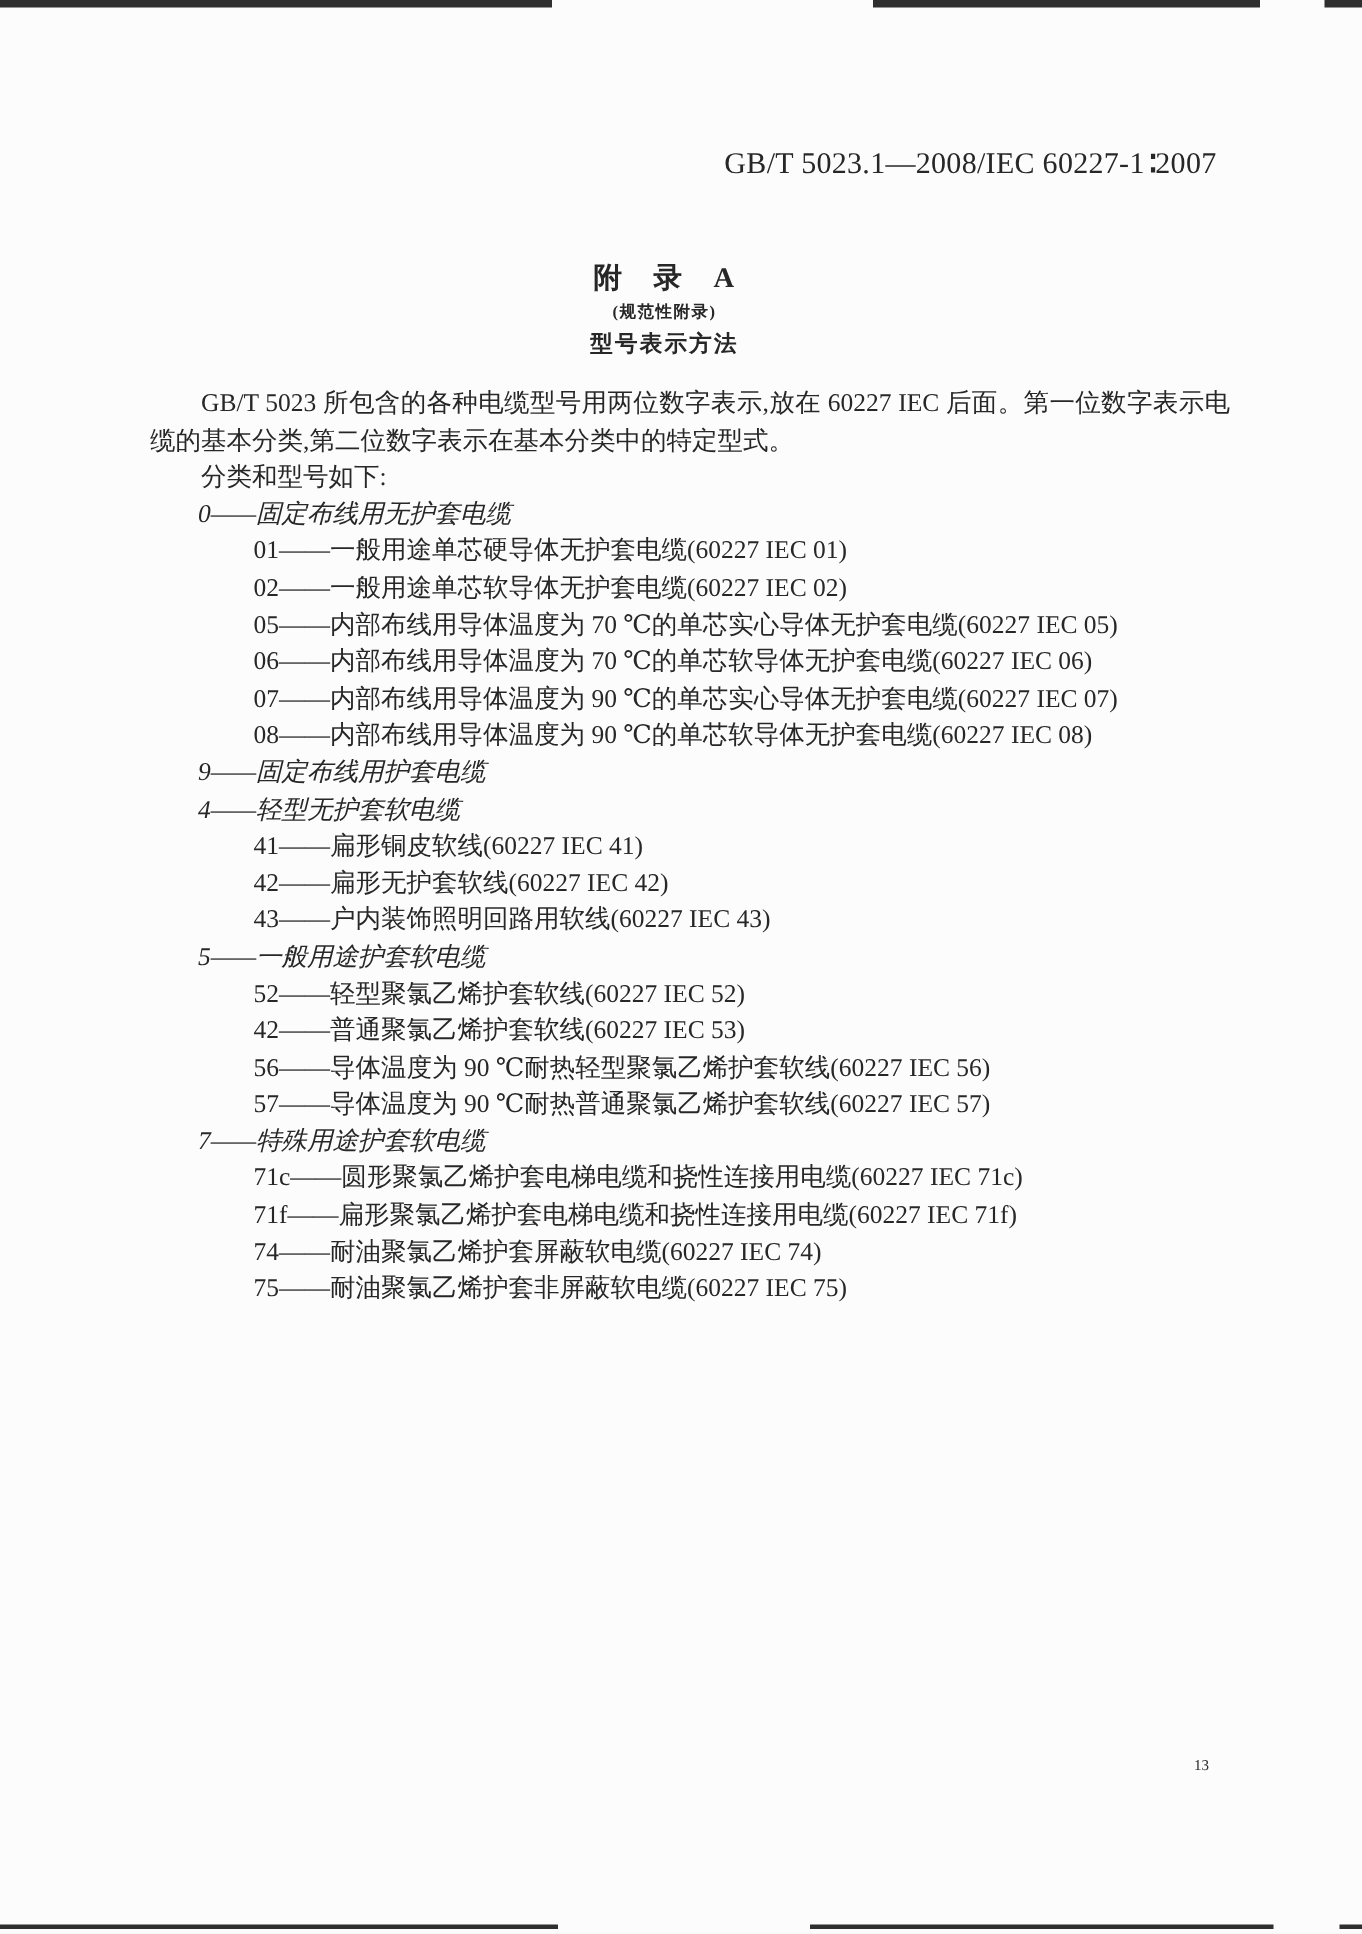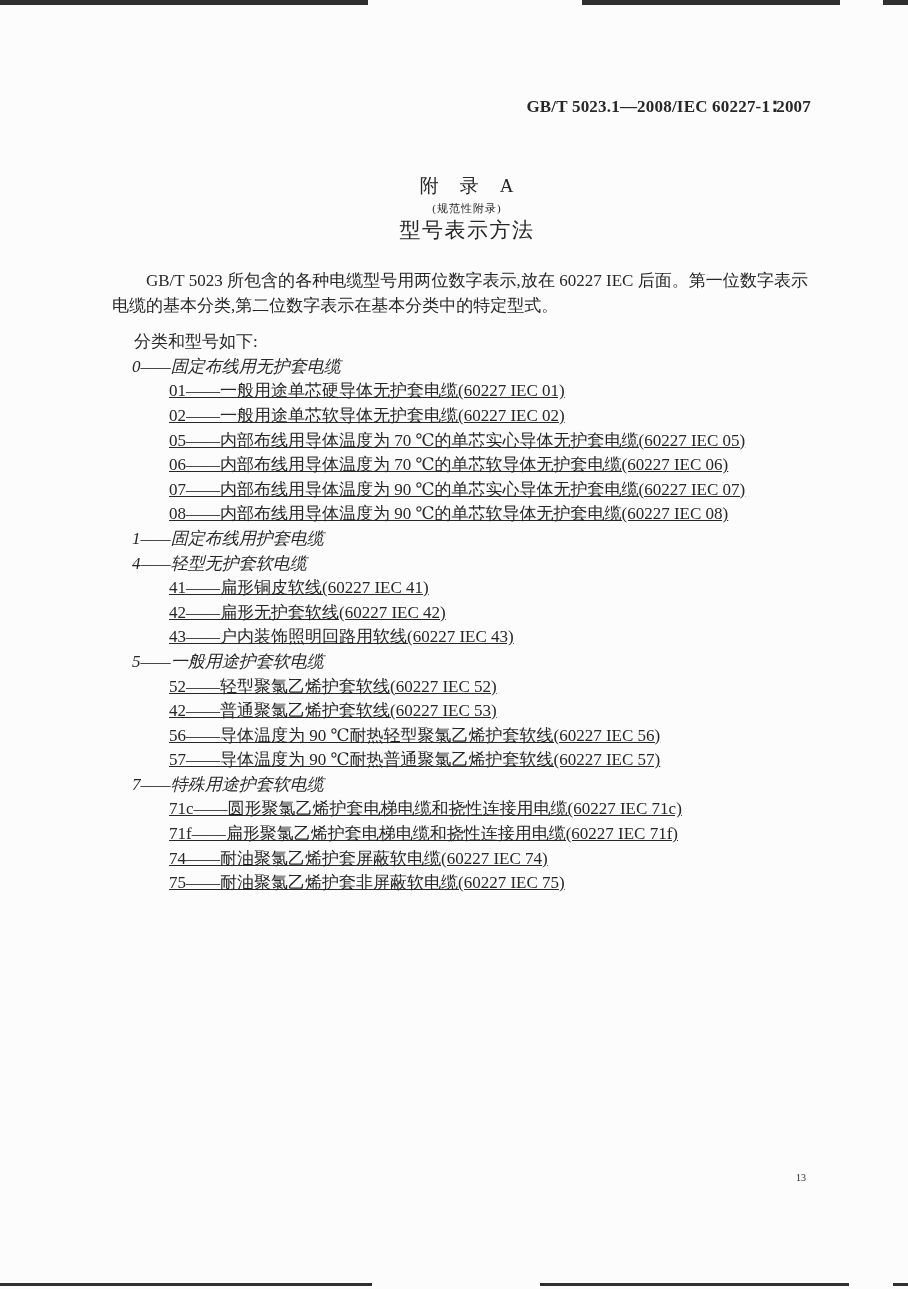--- a/index.html
+++ b/index.html
@@ -20,48 +20,48 @@
   .bar.t1 { top: 0; left: 0;   width: 368px; height: 5px; }
   .bar.t2 { top: 0; left: 582px; width: 258px; height: 5px; }
   .bar.t3 { top: 0; left: 883px; width: 25px; height: 5px; }
   .bar.b1 { top: 1283px; left: 0;   width: 372px; height: 3px; }
   .bar.b2 { top: 1283px; left: 540px; width: 309px; height: 3px; }
   .bar.b3 { top: 1283px; left: 893px; width: 15px; height: 3px; }
 
   .running-header {
     position: absolute;
     top: 95px; right: 97px;
-    font-size: 17px;
-    font-weight: bold;
+    font-size: 20px;
+    font-weight: normal;
     letter-spacing: 0.2px;
     white-space: nowrap;
   }
 
   .title-block {
     position: absolute;
-    top: 173px; left: 108px; width: 718px;
+    top: 173px; left: 84px; width: 718px;
     text-align: center;
-    font-weight: normal;
+    font-weight: bold;
   }
   .title-line1 { font-size: 19px; line-height: 25px; letter-spacing: 1px; }
   .title-line2 { font-size: 11px; line-height: 21px; letter-spacing: 1px; }
-  .title-line3 { font-size: 21px; line-height: 22px; letter-spacing: 1.5px; }
+  .title-line3 { font-size: 15px; line-height: 22px; letter-spacing: 1.5px; }
 
   .content {
     position: absolute;
     top: 257px; left: 100px; width: 720px;
     font-size: 17px;
     line-height: 24.6px;
   }
-  .intro-paragraph { margin: 12px; text-indent: 34px; text-align: justify; }
+  .intro-paragraph { margin: 0; text-indent: 34px; text-align: justify; }
   .list-lead { margin: 0; padding-left: 34px; }
   .classification { margin: 0; }
   .cls-line { white-space: nowrap; }
   .cls-line.indent-0 { padding-left: 32px; font-style: italic; }
-  .cls-line.indent-1 { padding-left: 69px; text-decoration: underline; }
+  .cls-line.indent-1 { padding-left: 69px; }
 
   .page-number {
     position: absolute;
     top: 1172px; left: 796px;
     font-size: 10px;
   }
 </style>
 </head>
 <body>
 
@@ -83,21 +83,21 @@
     <p class="intro-paragraph">GB/T 5023 所包含的各种电缆型号用两位数字表示,放在 60227 IEC 后面。第一位数字表示电缆的基本分类,第二位数字表示在基本分类中的特定型式。</p>
     <p class="list-lead">分类和型号如下:</p>
     <div class="classification">
         <div class="cls-line indent-0">0——固定布线用无护套电缆</div>
         <div class="cls-line indent-1">01——一般用途单芯硬导体无护套电缆(60227 IEC 01)</div>
         <div class="cls-line indent-1">02——一般用途单芯软导体无护套电缆(60227 IEC 02)</div>
         <div class="cls-line indent-1">05——内部布线用导体温度为 70 ℃的单芯实心导体无护套电缆(60227 IEC 05)</div>
         <div class="cls-line indent-1">06——内部布线用导体温度为 70 ℃的单芯软导体无护套电缆(60227 IEC 06)</div>
         <div class="cls-line indent-1">07——内部布线用导体温度为 90 ℃的单芯实心导体无护套电缆(60227 IEC 07)</div>
         <div class="cls-line indent-1">08——内部布线用导体温度为 90 ℃的单芯软导体无护套电缆(60227 IEC 08)</div>
-        <div class="cls-line indent-0">1——固定布线用护套电缆</div>
+        <div class="cls-line indent-0">9——固定布线用护套电缆</div>
         <div class="cls-line indent-0">4——轻型无护套软电缆</div>
         <div class="cls-line indent-1">41——扁形铜皮软线(60227 IEC 41)</div>
         <div class="cls-line indent-1">42——扁形无护套软线(60227 IEC 42)</div>
         <div class="cls-line indent-1">43——户内装饰照明回路用软线(60227 IEC 43)</div>
         <div class="cls-line indent-0">5——一般用途护套软电缆</div>
         <div class="cls-line indent-1">52——轻型聚氯乙烯护套软线(60227 IEC 52)</div>
         <div class="cls-line indent-1">42——普通聚氯乙烯护套软线(60227 IEC 53)</div>
         <div class="cls-line indent-1">56——导体温度为 90 ℃耐热轻型聚氯乙烯护套软线(60227 IEC 56)</div>
         <div class="cls-line indent-1">57——导体温度为 90 ℃耐热普通聚氯乙烯护套软线(60227 IEC 57)</div>
         <div class="cls-line indent-0">7——特殊用途护套软电缆</div>

